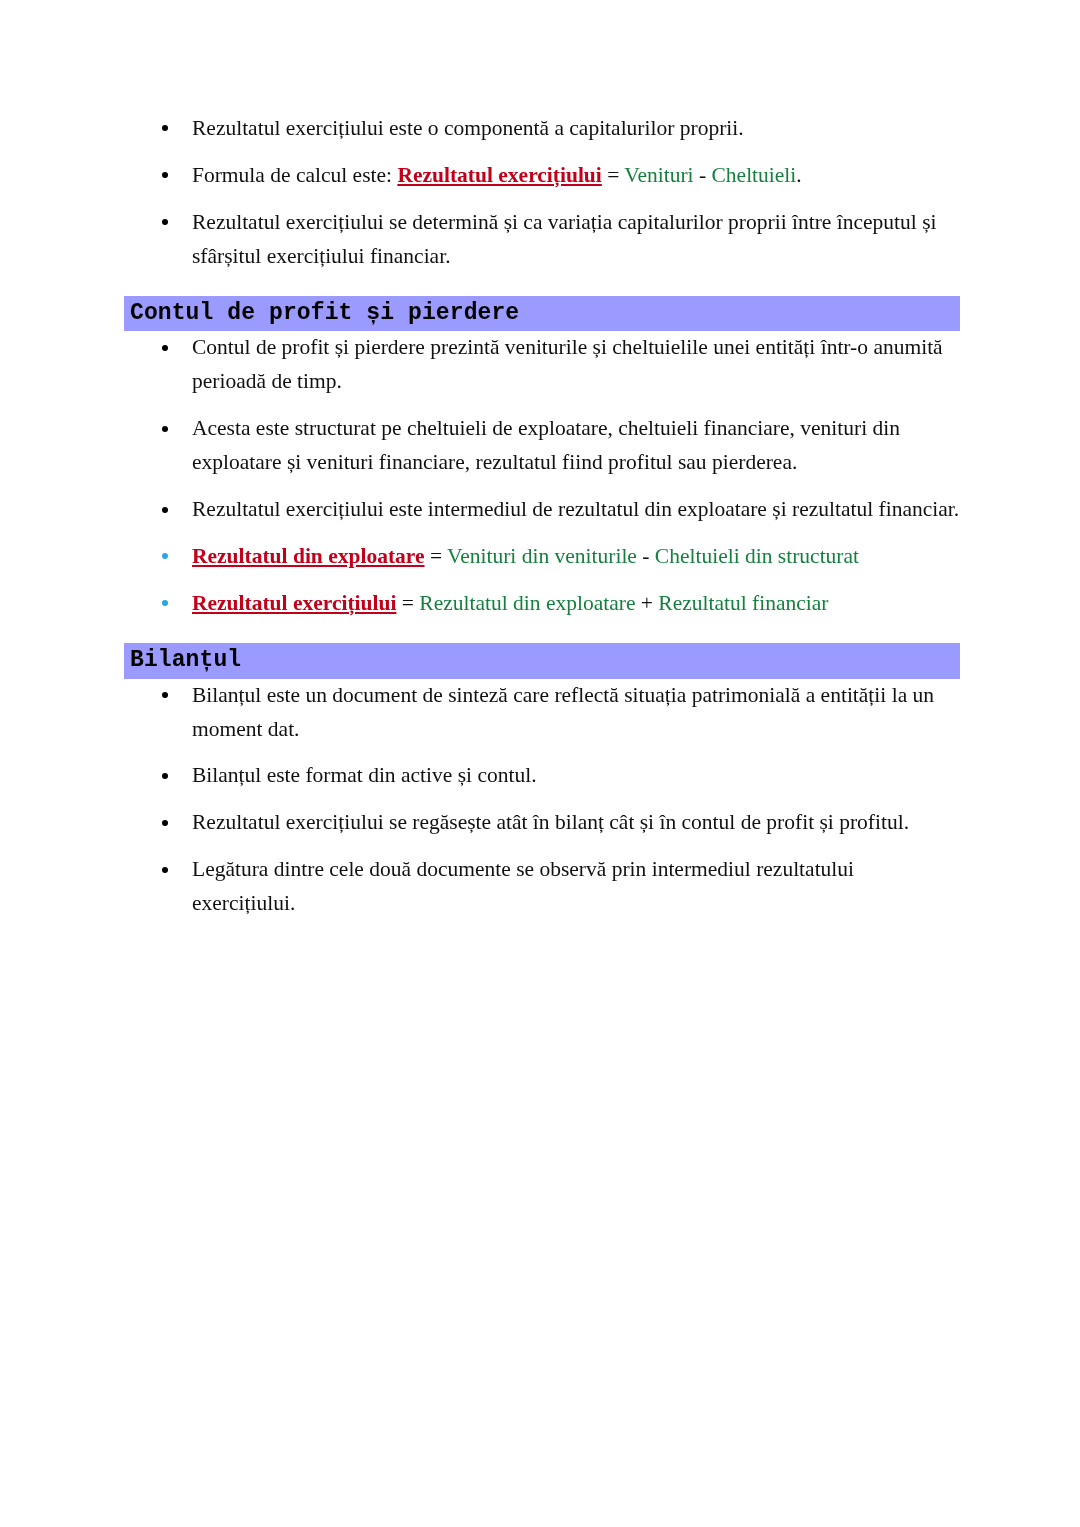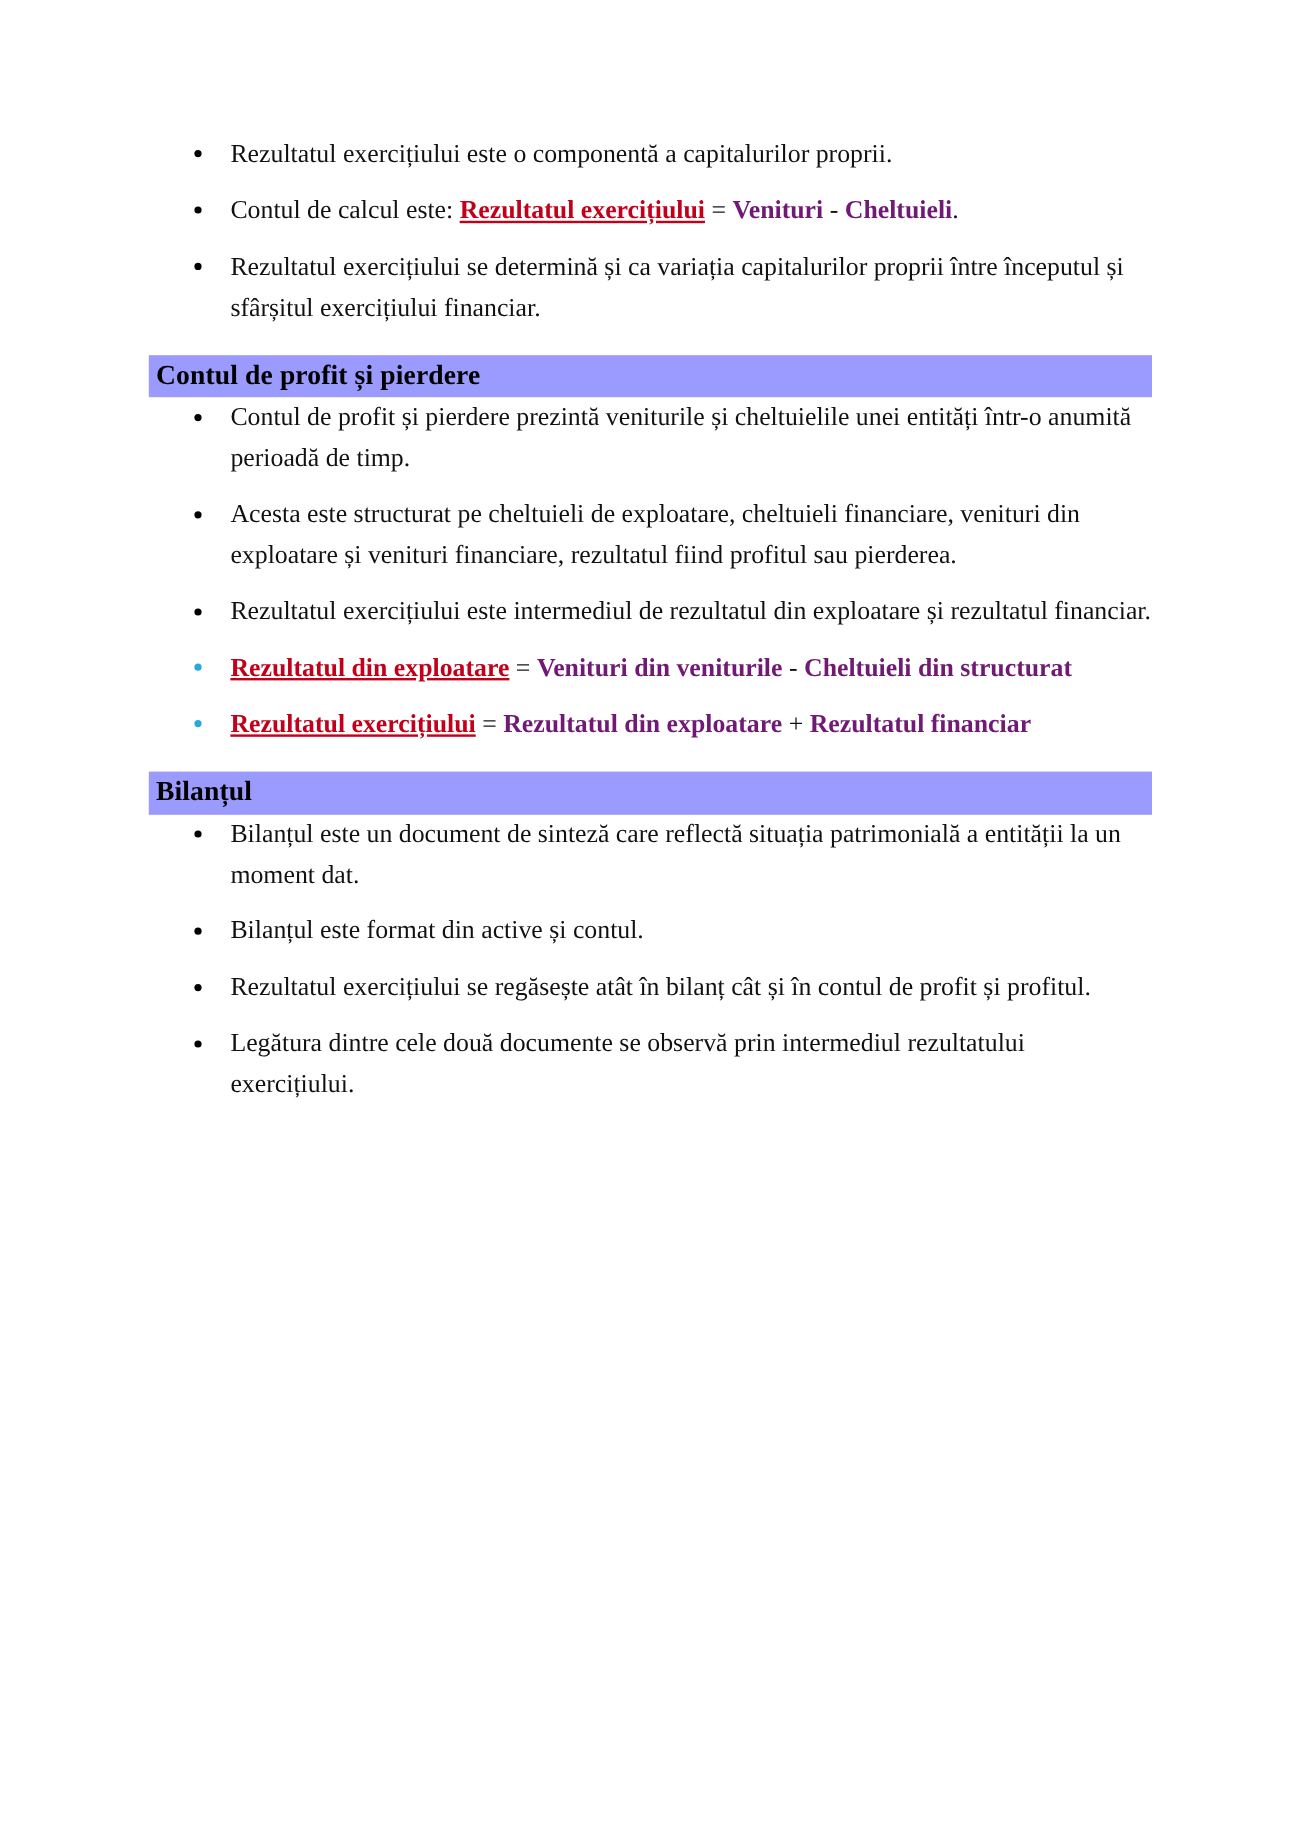--- a/index.html
+++ b/index.html
@@ -36,21 +36,21 @@
 
   
   .section-bar {
     background: #9a9aff;
     width: 836px;
     box-sizing: border-box;
     padding: 4px 0 5px 6px;
     margin: 0;
   }
   .section-bar .section-title {
-    font-family: Liberation Serif, serif;
+    font-family: Liberation Mono, monospace;
     font-weight: bold;
     font-size: 23px;
     line-height: 1.15;
     color: #000000;
     letter-spacing: 0.1px;
     display: inline-block;
   }
 
   
   ul.bullets {
@@ -87,22 +87,22 @@
   .group-after-bar { margin-top: 20px; }
   .bar-spacer-before { margin-top: 22px; }
 
   
   .term-red {
     color: #c2001a;
     font-weight: bold;
     text-decoration: underline;
   }
   .term-blue {
-    color: #701a75;
-    font-weight: bold;
+    color: #15803d;
+    font-weight: normal;
   }
   .op {
     color: #111111;
     font-weight: normal;
   }
   li.formula-line {
     font-size: 21.5px;
     line-height: 1.55;
   }
 </style>
@@ -114,21 +114,21 @@
 
     <ul class="bullets group-top">
 
       <li>
         <span class="dot"></span>
         <span>Rezultatul exercițiului este o componentă a capitalurilor proprii.</span>
       </li>
 
       <li>
         <span class="dot"></span>
-        <span>Contul de calcul este: </span><span class="term-red">Rezultatul exercițiului</span><span class="op"> = </span><span class="term-blue">Venituri</span><span class="op"> - </span><span class="term-blue">Cheltuieli</span><span>.</span>
+        <span>Formula de calcul este: </span><span class="term-red">Rezultatul exercițiului</span><span class="op"> = </span><span class="term-blue">Venituri</span><span class="op"> - </span><span class="term-blue">Cheltuieli</span><span>.</span>
       </li>
 
       <li>
         <span class="dot"></span>
         <span>Rezultatul exercițiului se determină și ca variația capitalurilor proprii între începutul și sfârșitul exercițiului financiar.</span>
       </li>
 
     </ul>
 
     <div class="section-bar bar-spacer-before">

